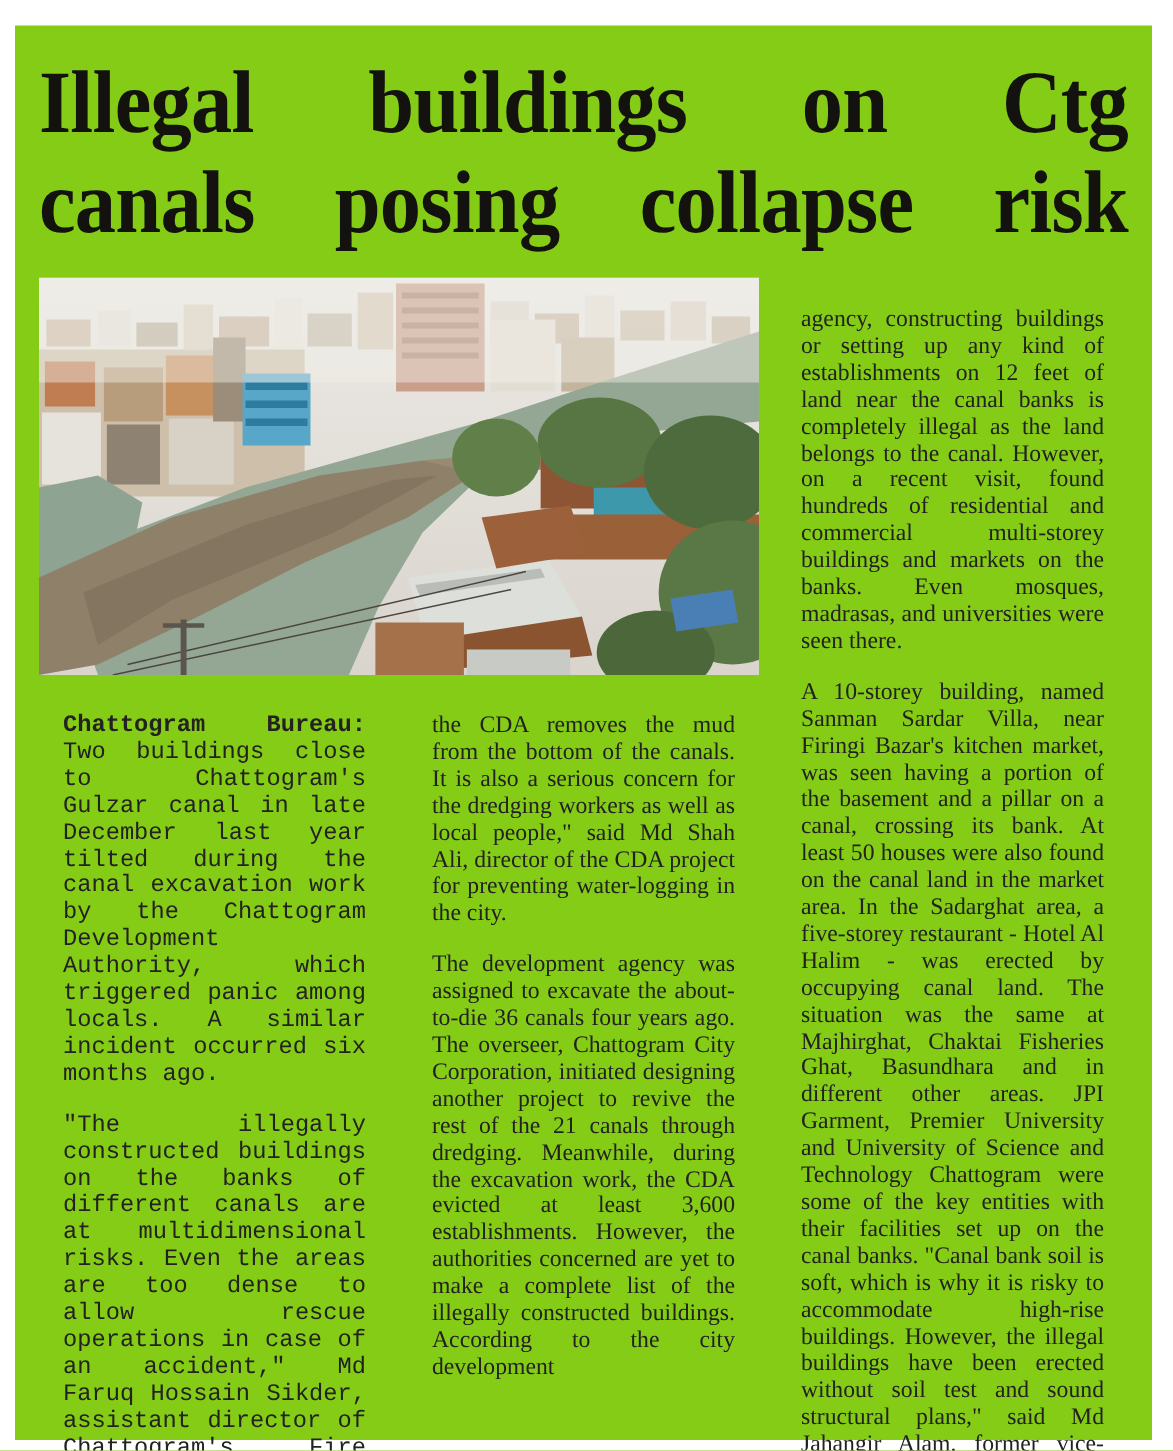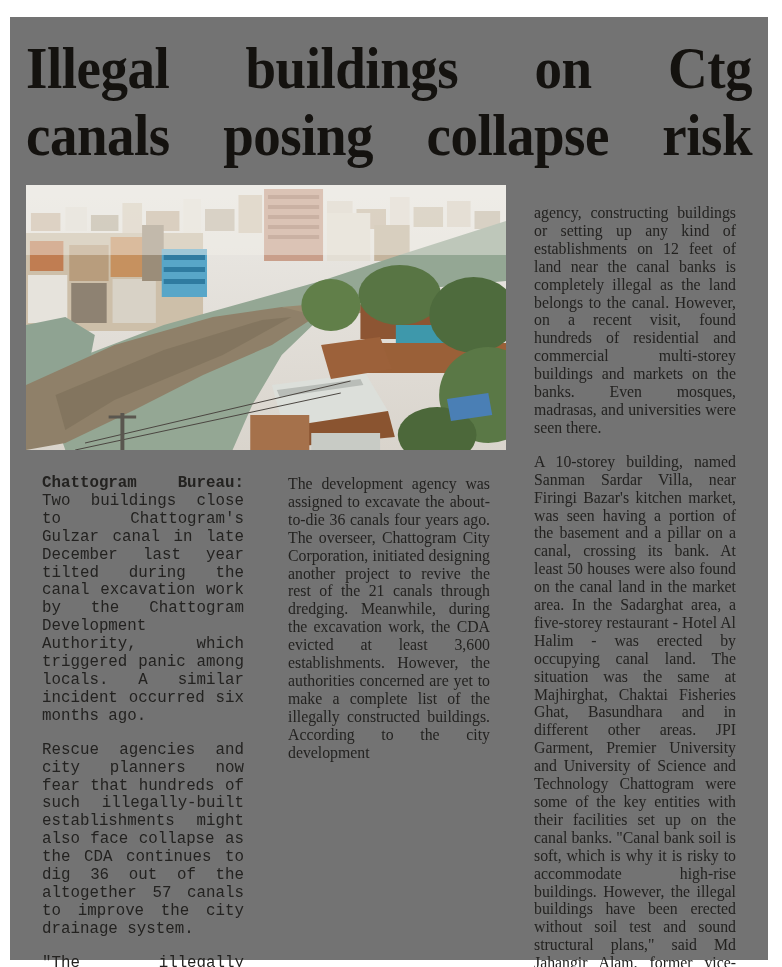--- a/index.html
+++ b/index.html
@@ -5,21 +5,21 @@
   html,body{margin:0;padding:0;}
   body{
     width:782px;height:967px;
     background:#ffffff;
     font-family:"Liberation Serif","DejaVu Serif",serif;
     position:relative;
     overflow:hidden;
   }
   .clip{
     position:absolute;left:10px;top:17px;width:758px;height:943px;
-    background:#737373;
+    background:#84cc16;
     box-sizing:border-box;
     padding:16px 16px 0 16px;
   }
   .headline{
     color:#14120f;
     font-weight:bold;
     margin:2px 0 16px 0;
   }
   .headline-line{
     display:flex;justify-content:space-between;align-items:baseline;
@@ -150,28 +150,28 @@
         <rect x="96" y="228" width="4" height="37" fill="#5a564f"></rect>
         <line x1="84" y1="232" x2="112" y2="232" stroke="#5a564f" stroke-width="3"></line>
 
         <rect x="0" y="0" width="488" height="70" fill="#f2efe9" opacity="0.45"></rect>
       </svg>
     </div>
 
     <div class="col col-1">
       <p class="para"><b class="dateline">Chattogram Bureau:</b> <span>Two buildings close to Chattogram's Gulzar canal in late December last year tilted during the canal excavation work by the Chattogram Development Authority, which triggered panic among locals. A similar incident occurred six months ago.</span></p>
       <div>
-          <p class="para">Rescue agencies and city planners now fear that hundreds of such illegally-built establishments might also face collapse as the CDA continues to dig 36 out of the altogether 57 canals to improve the city drainage system.</p>
           <p class="para">"The illegally constructed buildings on the banks of different canals are at multidimensional risks. Even the areas are too dense to allow rescue operations in case of an accident," Md Faruq Hossain Sikder, assistant director of Chattogram's Fire Service and Civil Defence, said.</p>
           <p class="para">"The risks of collapsing buildings on the canal banks develop when</p>
         </div>
     </div>
 
     <div class="col col-2">
       <div>
+          <p class="para">the CDA removes the mud from the bottom of the canals. It is also a serious concern for the dredging workers as well as local people," said Md Shah Ali, director of the CDA project for preventing water-logging in the city.</p>
           <p class="para">The development agency was assigned to excavate the about-to-die 36 canals four years ago. The overseer, Chattogram City Corporation, initiated designing another project to revive the rest of the 21 canals through dredging. Meanwhile, during the excavation work, the CDA evicted at least 3,600 establishments. However, the authorities concerned are yet to make a complete list of the illegally constructed buildings. According to the city development</p>
         </div>
     </div>
 
     <div class="col col-3">
       <div>
           <p class="para">agency, constructing buildings or setting up any kind of establishments on 12 feet of land near the canal banks is completely illegal as the land belongs to the canal. However, on a recent visit, found hundreds of residential and commercial multi-storey buildings and markets on the banks. Even mosques, madrasas, and universities were seen there.</p>
           <p class="para">A 10-storey building, named Sanman Sardar Villa, near Firingi Bazar's kitchen market, was seen having a portion of the basement and a pillar on a canal, crossing its bank. At least 50 houses were also found on the canal land in the market area. In the Sadarghat area, a five-storey restaurant - Hotel Al Halim - was erected by occupying canal land. The situation was the same at Majhirghat, Chaktai Fisheries Ghat, Basundhara and in different other areas. JPI Garment, Premier University and University of Science and Technology Chattogram were some of the key entities with their facilities set up on the canal banks. "Canal bank soil is soft, which is why it is risky to accommodate high-rise buildings. However, the illegal buildings have been erected without soil test and sound structural plans," said Md Jahangir Alam, former vice-chancellor of Chittagong University of Engineering and Technology. Even earthquake jolts could make the buildings collapse, he added.</p>
         </div>
     </div>

